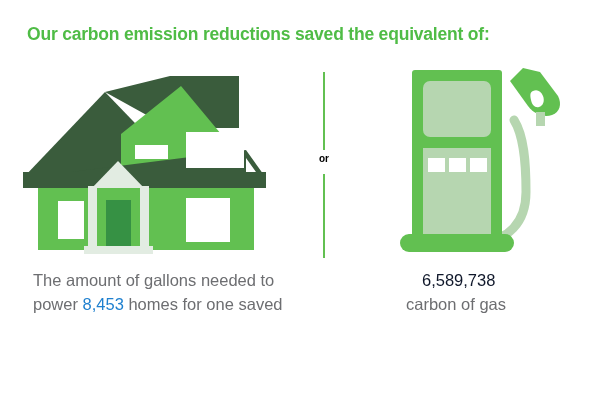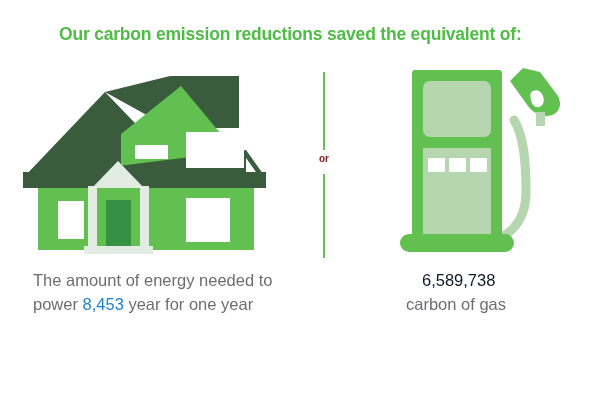--- a/index.html
+++ b/index.html
@@ -19,21 +19,20 @@
   
   .headline {
     position: absolute;
     left: 27px;
     top: 24px;
     font-size: 17.5px;
     font-weight: bold;
     color: #4fbc46;
     letter-spacing: -0.2px;
     white-space: nowrap;
-    margin-left: 32px;
   }
 
   
   .illus-band {
     position: absolute;
     left: 0;
     top: 62px;
     width: 600px;
     height: 196px;
   }
@@ -65,21 +64,21 @@
   .divider .rule.top { top: 8px; height: 78px; }
   .divider .rule.bottom { top: 110px; height: 84px; }
   .divider .or-label {
     position: absolute;
     left: 0;
     top: 84px;
     width: 40px;
     text-align: center;
     font-size: 10px;
     font-weight: bold;
-    color: #7f1d1d;
+    color: #000000;
     line-height: 22px;
   }
 
   
   .pump {
     position: absolute;
     left: 398px;
     top: 0px;
     width: 185px;
     height: 196px;
@@ -186,21 +185,21 @@
       <path d="M135 29 C 139 27, 143 29, 145 34 C 147 39, 145 44, 141 45
                C 137 46, 134 43, 133 38 C 132 33, 132 30, 135 29 Z" fill="#ffffff"></path>
 
       <rect x="138" y="50" width="9" height="14" fill="#b6d6b0"></rect>
     </svg>
   </div>
 
 </div>
 
 <div class="caption caption-left">
-  <span>The amount of energy</span>
+  <span>The amount of gallons</span>
   <span>needed to power </span><span class="hl">8,453</span>
-  <span>year for one year</span>
+  <span>homes for one saved</span>
 </div>
 
 <div class="caption caption-right">
   <span class="num">6,589,738</span>
   <span>carbon of gas</span>
 </div>
 
 </body></html>

